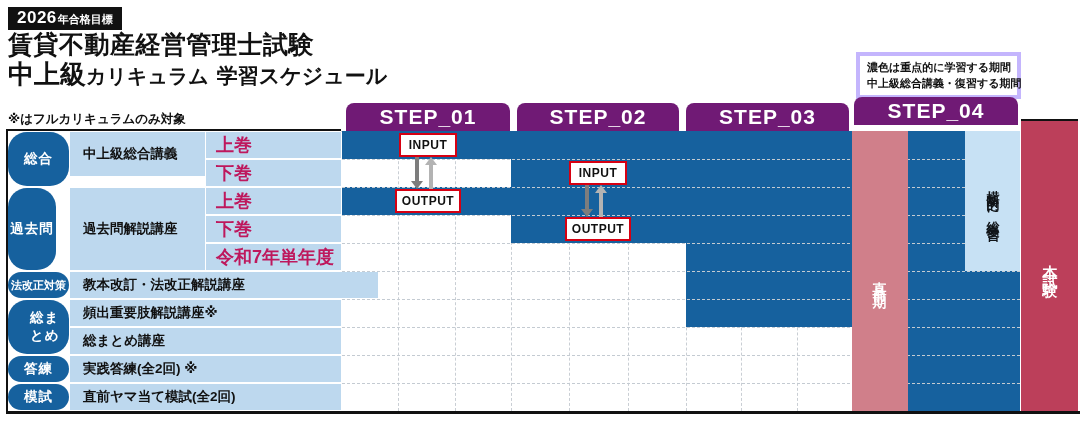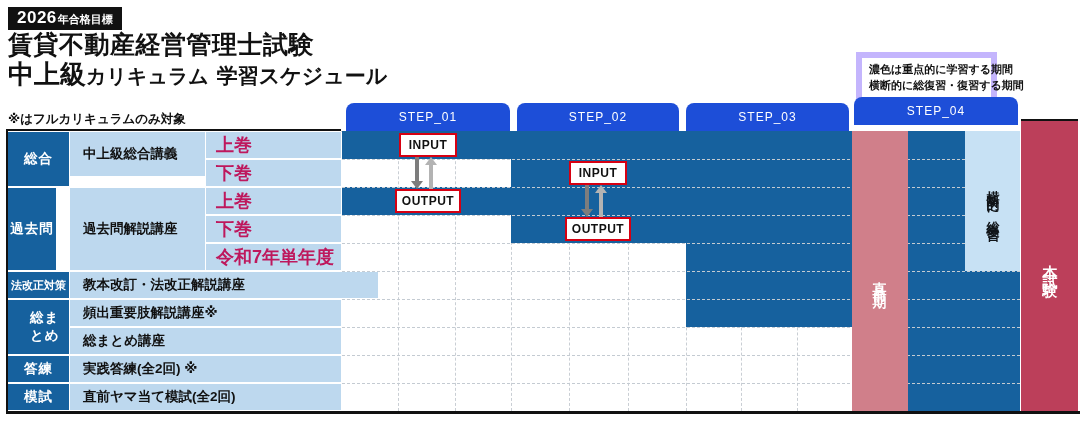--- a/index.html
+++ b/index.html
@@ -9,33 +9,33 @@
 
   
   .badge{left:8px;top:7px;background:#111;color:#fff;padding:1px 9px 2px 9px;display:flex;align-items:baseline;gap:1px;}
   .badge .yr{font-size:17px;font-weight:bold;letter-spacing:.5px;}
   .badge .bl{font-size:11px;font-weight:bold;}
   .title{left:8px;top:28px;font-size:25px;font-weight:bold;color:#111;letter-spacing:.5px;white-space:nowrap;}
   .subtitle{left:8px;top:57px;display:flex;align-items:baseline;color:#111;white-space:nowrap;}
   .subtitle .em{font-size:26px;font-weight:bold;}
   .subtitle .mid{font-size:20px;font-weight:bold;}
   .subtitle .tail{font-size:21px;font-weight:bold;margin-left:8px;}
-  .legendbox{left:856px;top:52px;width:141px;border:6px solid #c4b5fd;background:#fff;padding:3px 7px 4px 7px;text-align:right;}
+  .legendbox{left:856px;top:52px;width:165px;border:4px solid #c4b5fd;background:#fff;padding:3px 7px 4px 7px;text-align:right;}
   .legendbox div{font-size:11px;font-weight:bold;color:#111;line-height:16px;white-space:nowrap;}
   .note{left:8px;top:111px;font-size:12.5px;font-weight:bold;color:#111;white-space:nowrap;}
 
   
-  .tab{top:103px;height:28px;background:#1d4ed8;border-radius:8px 8px 0 0;color:#fff;
-       display:flex;align-items:center;justify-content:center;font-size:12px;font-weight:normal;letter-spacing:1px;}
+  .tab{top:103px;height:28px;background:#701a75;border-radius:8px 8px 0 0;color:#fff;
+       display:flex;align-items:center;justify-content:center;font-size:21px;font-weight:bold;letter-spacing:1px;}
 
   
   .leftborder{left:6px;top:129px;width:335px;height:285px;border-left:2px solid #111;border-top:2px solid #111;}
   .bottombar{left:6px;top:411px;width:1074px;height:3px;background:#111;}
   .cell{position:absolute;display:flex;align-items:center;overflow:hidden;}
-  .cat{background:#16619e;color:#fff;justify-content:center;font-weight:bold;font-size:13.5px;letter-spacing:1px;}
+  .cat{background:#16619e;color:#fff;justify-content:center;font-weight:bold;font-size:13.5px;letter-spacing:1px;border-radius:19px;}
   .cat.small{font-size:11px;letter-spacing:0;}
   .crs{background:#bdd8ee;color:#111;font-weight:bold;font-size:13.5px;padding-left:13px;white-space:nowrap;}
   .unit{background:#bdd8ee;color:#be185d;font-weight:bold;font-size:18px;padding-left:10px;white-space:nowrap;}
 
   
   .ganttbg{left:341px;top:131px;width:679px;height:280px;background:#fff;border-top:1px dashed #cfcfcf;}
   .vline{top:131px;height:280px;width:0;border-left:1px dashed #c9ced4;}
   .hline{left:342px;width:678px;height:0;border-top:1px dashed #c4cbd2;z-index:3;}
   .bar{background:#16619e;z-index:2;}
   .ovl{z-index:4;}
@@ -65,21 +65,21 @@
   <div class="abs title">賃貸不動産経営管理士試験</div>
 
   <div class="abs subtitle">
     <span class="em">中上級</span>
       <span class="mid">カリキュラム</span>
       <span class="tail">学習スケジュール</span>
   </div>
 
   <div class="abs legendbox">
     <div>濃色は重点的に学習する期間</div>
-    <div>横断的に総復習・復習する期間</div>
+    <div>中上級総合講義・復習する期間</div>
   </div>
 
   <div class="abs note">※はフルカリキュラムのみ対象</div>
 
   <div id="built">
       <div class="abs ganttbg"></div>
       <div class="abs vline" style="left: 398px; top: 131px; width: 0px; height: 280px;"></div>
       <div class="abs vline" style="left: 455px; top: 131px; width: 0px; height: 280px;"></div>
       <div class="abs vline" style="left: 511px; top: 131px; width: 0px; height: 280px;"></div>
       <div class="abs vline" style="left: 569px; top: 131px; width: 0px; height: 280px;"></div>

